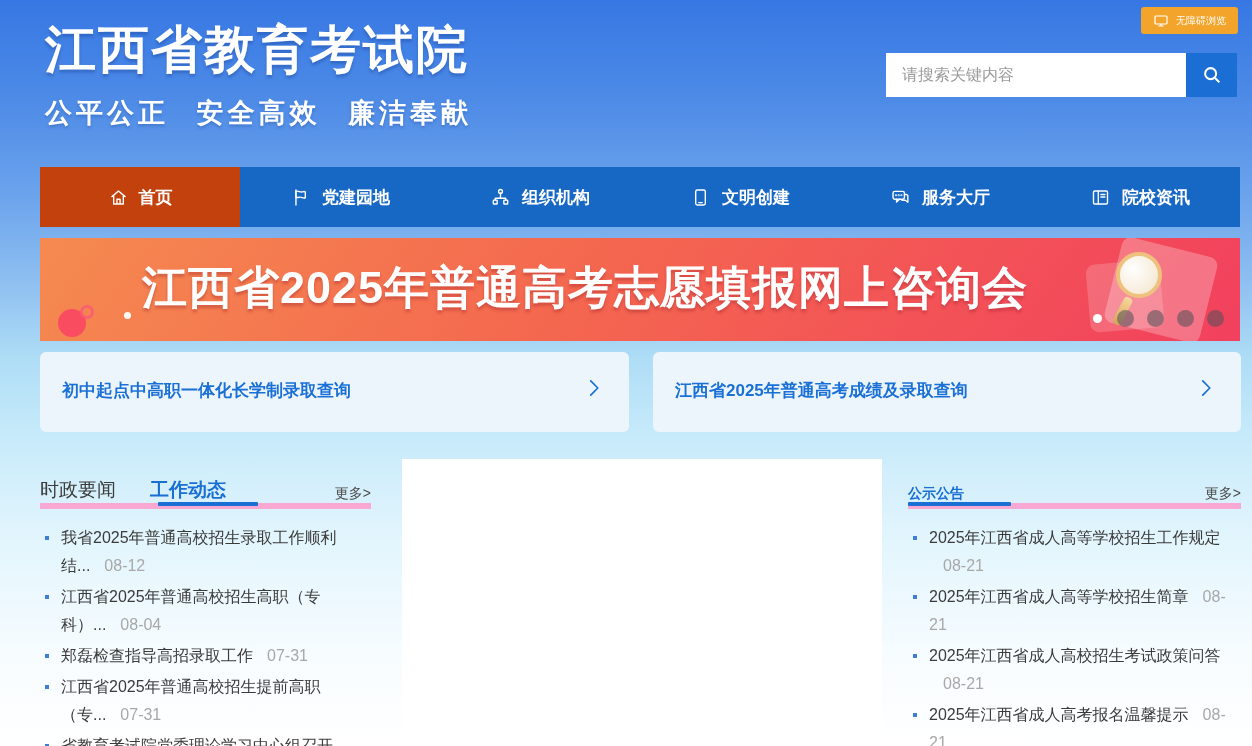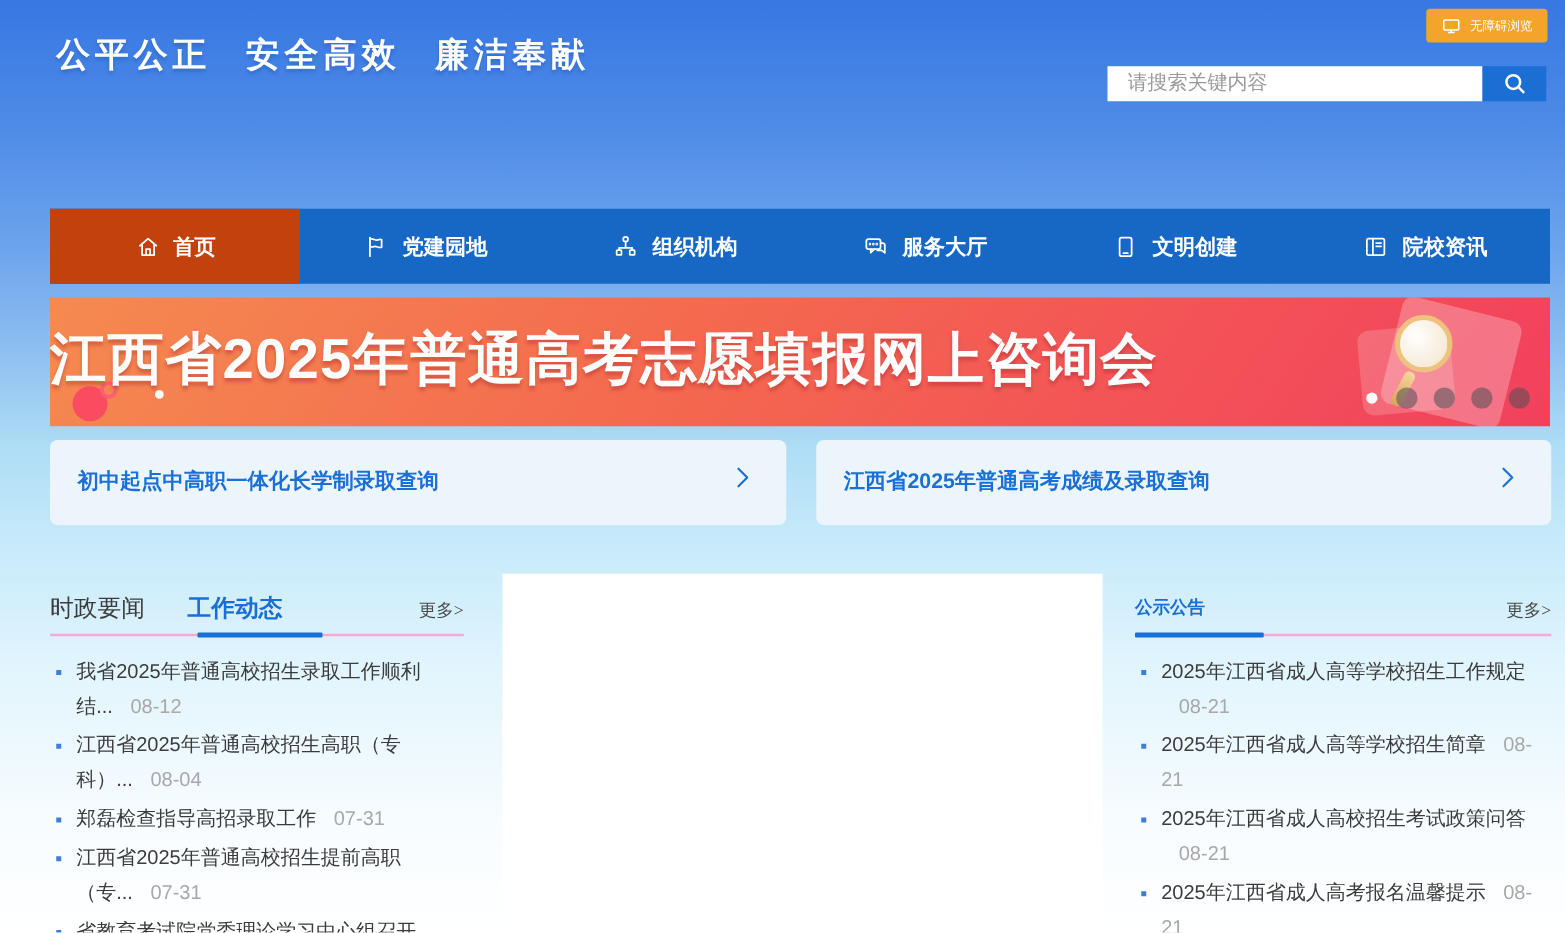--- a/index.html
+++ b/index.html
@@ -17,71 +17,71 @@
   
   .logo { position:absolute; left:45px; top:16px; color:#fff; }
   .logo .title { font-size:51px; font-weight:bold; letter-spacing:2px; text-shadow:0 3px 3px rgba(20,60,140,.35); }
   .logo .slogan { margin-top:10px; font-size:27px; font-weight:bold; letter-spacing:4px; word-spacing:16px; text-shadow:0 2px 3px rgba(20,60,140,.3); }
 
   .access-btn { position:absolute; right:14px; top:7px; height:27px; padding:0 12px;
     background:#f3a42b; color:#fff; font-size:10px; display:flex; align-items:center; gap:7px;
     border:none; border-radius:3px; cursor:pointer; }
   .access-btn svg { width:16px; height:16px; stroke:#fff; fill:none; stroke-width:1.8; }
 
-  .search-bar { position:absolute; left:886px; top:53px; width:351px; height:28px; display:flex; }
+  .search-bar { position:absolute; left:886px; top:53px; width:351px; height:44px; display:flex; }
   .search-bar input { flex:1; border:none; outline:none; padding:0 16px; font-size:16px; color:#333; background:#fff; }
   .search-bar input::placeholder { color:#9a9a9a; }
   .search-btn { width:51px; background:#1b6ed3; border:none; cursor:pointer; display:flex; align-items:center; justify-content:center; }
   .search-btn svg { width:22px; height:22px; stroke:#fff; fill:none; stroke-width:2.2; }
 
   
   .nav { position:absolute; left:40px; top:167px; width:1200px; height:60px; background:#1767c5; }
   .nav-inner { display:flex; height:100%; }
   .nav-item { flex:1; display:flex; align-items:center; justify-content:center; gap:11px;
     color:#fff; font-size:17px; font-weight:bold; text-decoration:none; cursor:pointer; }
   .nav-item.active { background:#c2410c;gap:10px; }
   .nav-ic { width:21px; height:21px; stroke:#fff; fill:none; stroke-width:1.6; stroke-linecap:round; stroke-linejoin:round; }
 
   
   .banner { position:absolute; left:40px; top:238px; width:1200px; height:103px; overflow:hidden;
     background:linear-gradient(125deg,#f58a50 0%,#f4674f 45%,#f2405e 100%); cursor:pointer; }
   .banner-title { position:absolute; left:0; right:110px; top:50%; transform:translateY(-54%);
-    color:#fff; font-size:45px; font-weight:bold; letter-spacing:1px;
+    text-align:center; color:#fff; font-size:45px; font-weight:bold; letter-spacing:1px;
     text-shadow:0 3px 3px rgba(150,30,40,.35); white-space:nowrap; }
   .b-dot { position:absolute; width:9px; height:9px; background:#fff; border-radius:50%; }
   .b-dot.pre  { left:84px;  top:74px; width:7px; height:7px; opacity:.95; }
   .b-dot.post { left:1053px; top:76px; }
   .deco-card { position:absolute; background:rgba(255,255,255,.26); border-radius:9px; }
   .dc1 { right:30px; top:8px;  width:98px; height:88px; transform:rotate(14deg); }
   .dc2 { right:78px; top:24px; width:74px; height:68px; transform:rotate(-5deg); background:rgba(255,255,255,.18); }
   .magnifier { position:absolute; right:78px; top:14px; }
   .mag-lens { width:46px; height:46px; border-radius:50%; border:4px solid #eec17c;
     background:radial-gradient(circle at 35% 35%,#ffffff 0%,#f6ecd9 70%,#eadcbe 100%); }
   .mag-handle { position:absolute; left:2px; top:44px; width:9px; height:30px; border-radius:4px;
     background:linear-gradient(180deg,#f6d79c,#d9a359); transform:rotate(28deg); }
   .deco-circle { position:absolute; border-radius:50%; }
   .cc1 { left:18px; bottom:4px; width:28px; height:28px; background:#fa4663; opacity:.9; }
   .cc2 { left:40px; bottom:22px; width:14px; height:14px; border:3px solid #fb5d73; opacity:.9; }
   .dots { position:absolute; right:16px; bottom:14px; display:flex; gap:13px; }
   .dot { width:17px; height:17px; border-radius:50%; background:rgba(80,80,85,.55); cursor:pointer; }
 
   
-  .qcard { position:absolute; top:352px; height:68px; background:#edf5fc; border-radius:6px;
+  .qcard { position:absolute; top:352px; height:80px; background:#edf5fc; border-radius:6px;
     display:flex; align-items:center; padding:0 22px 18px 22px; cursor:pointer; }
   .qcard.c1 { left:40px;  width:589px; }
   .qcard.c2 { left:653px; width:588px; }
   .qcard .qlabel { font-size:17px; font-weight:bold; color:#1a70d6; padding-top:14px; }
   .qcard svg { margin-left:auto; width:26px; height:26px; stroke:#1a70d6; fill:none; stroke-width:1.6;
     stroke-linecap:round; stroke-linejoin:round; margin-top:10px; }
 
   
   .col { position:absolute; top:458px; }
   .col-left  { left:40px;  width:331px; }
   .col-right { left:908px; width:333px; }
-  .col-head { position:relative; height:51px; border-bottom:2px solid #f9a8d4; display:flex; align-items:center;font-family:Liberation Serif, serif; }
+  .col-head { position:relative; height:51px; border-bottom:6px solid #f9a8d4; display:flex; align-items:flex-end; }
   .tab { font-size:19px; color:#3c3c3c; padding-top:8px; cursor:pointer; }
   .tab + .tab { margin-left:34px; }
   .tab.active { color:#1a6fd4; font-weight:bold; }
   .sec-title { font-size:14px; font-weight:bold; color:#1a6fd4; padding-top:7px; }
   .more { margin-left:auto; font-size:14px; color:#4a4a4a; padding-top:13px; cursor:pointer; text-decoration:none; }
   .bar { position:absolute; bottom:-3px; height:4px; background:#1a6fd4; border-radius:1px; }
   .col-left  .bar { left:118px; width:100px; }
   .col-right .bar { left:0;     width:103px; }
 
   ul.news { list-style:none; margin-top:15px; }
@@ -138,20 +138,21 @@
       <path d="M12 16.5 V19 M8 19.5 h8"></path>
     </symbol>
   <symbol id="chevron-glyph" viewBox="0 0 24 24">
       <path d="M9 5.5 L15.5 12 9 18.5"></path>
     </symbol>
 </svg>
 
 <div class="page">
 
   <div class="logo">
+    <div class="title">江西省教育考试院</div>
     <div class="slogan">公平公正 安全高效 廉洁奉献</div>
   </div>
 
   <button class="access-btn">
     <svg>
         <use href="#monitor-glyph"></use>
       </svg>
     <span>无障碍浏览</span>
   </button>
 
@@ -184,30 +185,30 @@
         <a class="nav-item">
           <svg class="nav-ic">
             <use href="#org-icon"></use>
           </svg>
           <span>组织机构</span>
         </a>
 
 
         <a class="nav-item">
           <svg class="nav-ic">
+            <use href="#tablet-icon"></use>
+          </svg>
+          <span>文明创建</span>
+        </a>
+
+        <a class="nav-item">
+          <svg class="nav-ic">
             <use href="#chat-icon"></use>
           </svg>
           <span>服务大厅</span>
-        </a>
-
-        <a class="nav-item">
-          <svg class="nav-ic">
-            <use href="#tablet-icon"></use>
-          </svg>
-          <span>文明创建</span>
         </a>
 
         <a class="nav-item">
           <svg class="nav-ic">
             <use href="#news-icon"></use>
           </svg>
           <span>院校资讯</span>
         </a>
 
     </div>

